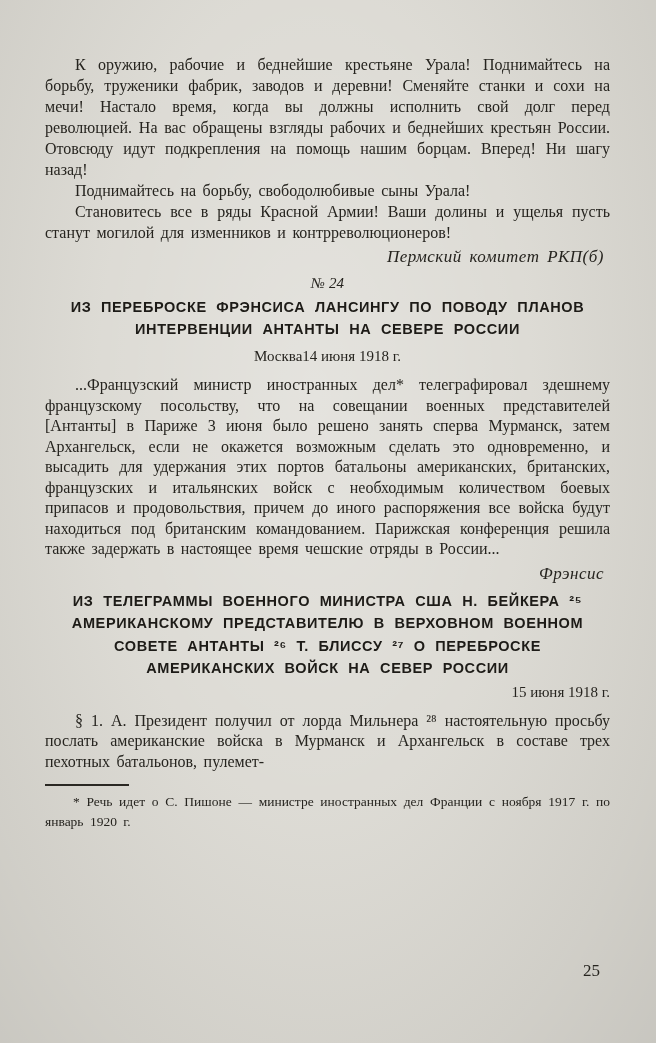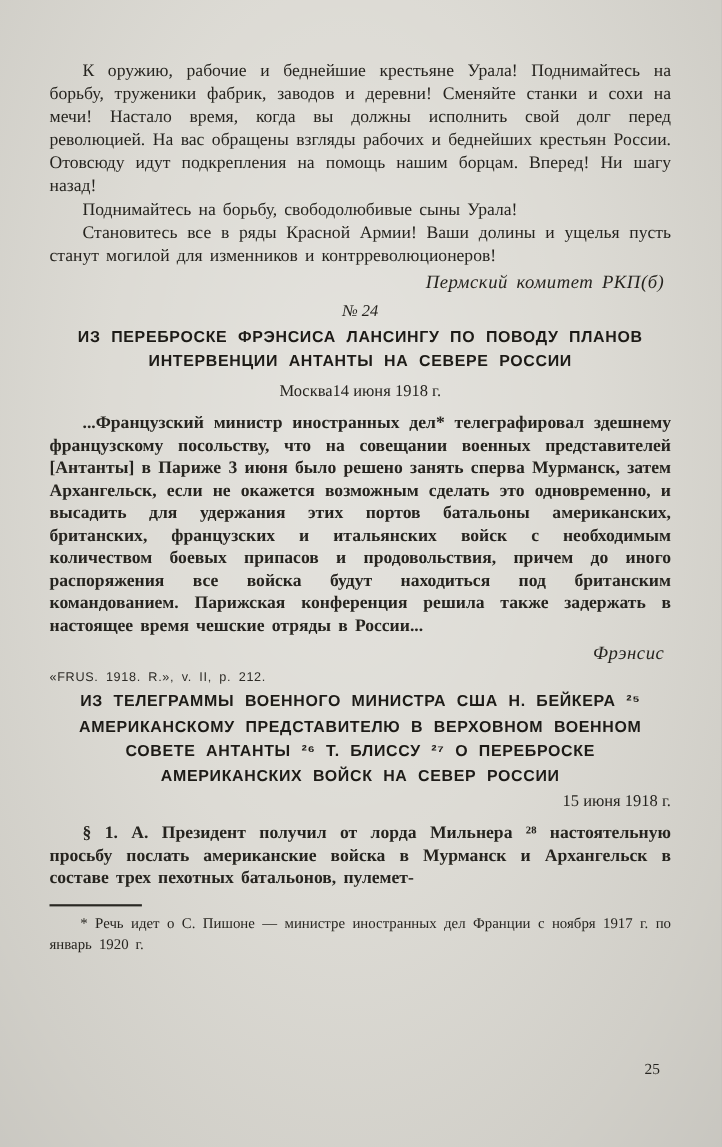--- a/index.html
+++ b/index.html
@@ -27,21 +27,20 @@
     word-spacing: 2.5px;
     text-indent: 30px;
   }
   .doc-body {
     margin: 9px 0 0 0;
     font-size: 16px;
     line-height: 20.5px;
     text-align: justify;
     word-spacing: 2.5px;
     text-indent: 30px;
-    font-weight: bold;
   }
 
   .signature {
     text-align: right;
     font-style: italic;
     font-size: 17px;
     line-height: 22px;
     margin: 3px 6px 0 0;
     letter-spacing: 0.5px;
     word-spacing: 3px;
@@ -117,21 +116,21 @@
     text-align: justify;
     text-indent: 28px;
     word-spacing: 3px;
     max-width: 565px;
   }
 
   .page-number {
     position: absolute;
     right: 56px;
     bottom: 62px;
-    font-size: 14px;
+    font-size: 17px;
     font-family: Liberation Serif, serif;
   }
 </style>
 </head>
 <body>
 
 <main class="page">
 
   <section>
     <p class="body-par">К оружию, рабочие и беднейшие крестьяне Урала! Поднимайтесь на борьбу, труженики фабрик, заводов и деревни! Сменяйте станки и сохи на мечи! Настало время, когда вы должны исполнить свой долг перед революцией. На вас обращены взгляды рабочих и беднейших крестьян России. Отовсюду идут подкрепления на помощь нашим борцам. Вперед! Ни шагу назад!</p>
@@ -142,21 +141,20 @@
 
   <section>
     <div class="doc-number">№ 24</div>
     <h2 class="doc-title">ИЗ ПЕРЕБРОСКЕ ФРЭНСИСА ЛАНСИНГУ ПО ПОВОДУ ПЛАНОВ ИНТЕРВЕНЦИИ АНТАНТЫ НА СЕВЕРЕ РОССИИ</h2>
     <div class="dateline">
       <span>Москва</span>
       <span>14 июня 1918 г.</span>
     </div>
     <p class="doc-body">...Французский министр иностранных дел* телеграфировал здешнему французскому посольству, что на совещании военных представителей [Антанты] в Париже 3 июня было решено занять сперва Мурманск, затем Архангельск, если не окажется возможным сделать это одновременно, и высадить для удержания этих портов батальоны американских, британских, французских и итальянских войск с необходимым количеством боевых припасов и продовольствия, причем до иного распоряжения все войска будут находиться под британским командованием. Парижская конференция решила также задержать в настоящее время чешские отряды в России...</p>
     <div class="signature">Фрэнсис</div>
-    <div class="source-note">«FRUS. 1918. R.», v. II, p. 212.</div>
   </section>
 
   <section>
     <h2 class="doc-title four-line">ИЗ ТЕЛЕГРАММЫ ВОЕННОГО МИНИСТРА США Н. БЕЙКЕРА ²⁵ АМЕРИКАНСКОМУ ПРЕДСТАВИТЕЛЮ В ВЕРХОВНОМ ВОЕННОМ СОВЕТЕ АНТАНТЫ ²⁶ Т. БЛИССУ ²⁷ О ПЕРЕБРОСКЕ АМЕРИКАНСКИХ ВОЙСК НА СЕВЕР РОССИИ</h2>
     <div class="date-right">15 июня 1918 г.</div>
     <p class="doc-body">§ 1. А. Президент получил от лорда Мильнера ²⁸ настоятельную просьбу послать американские войска в Мурманск и Архангельск в составе трех пехотных батальонов, пулемет-</p>
   </section>
 
   <footer>
     <div class="footnote-rule"></div>

